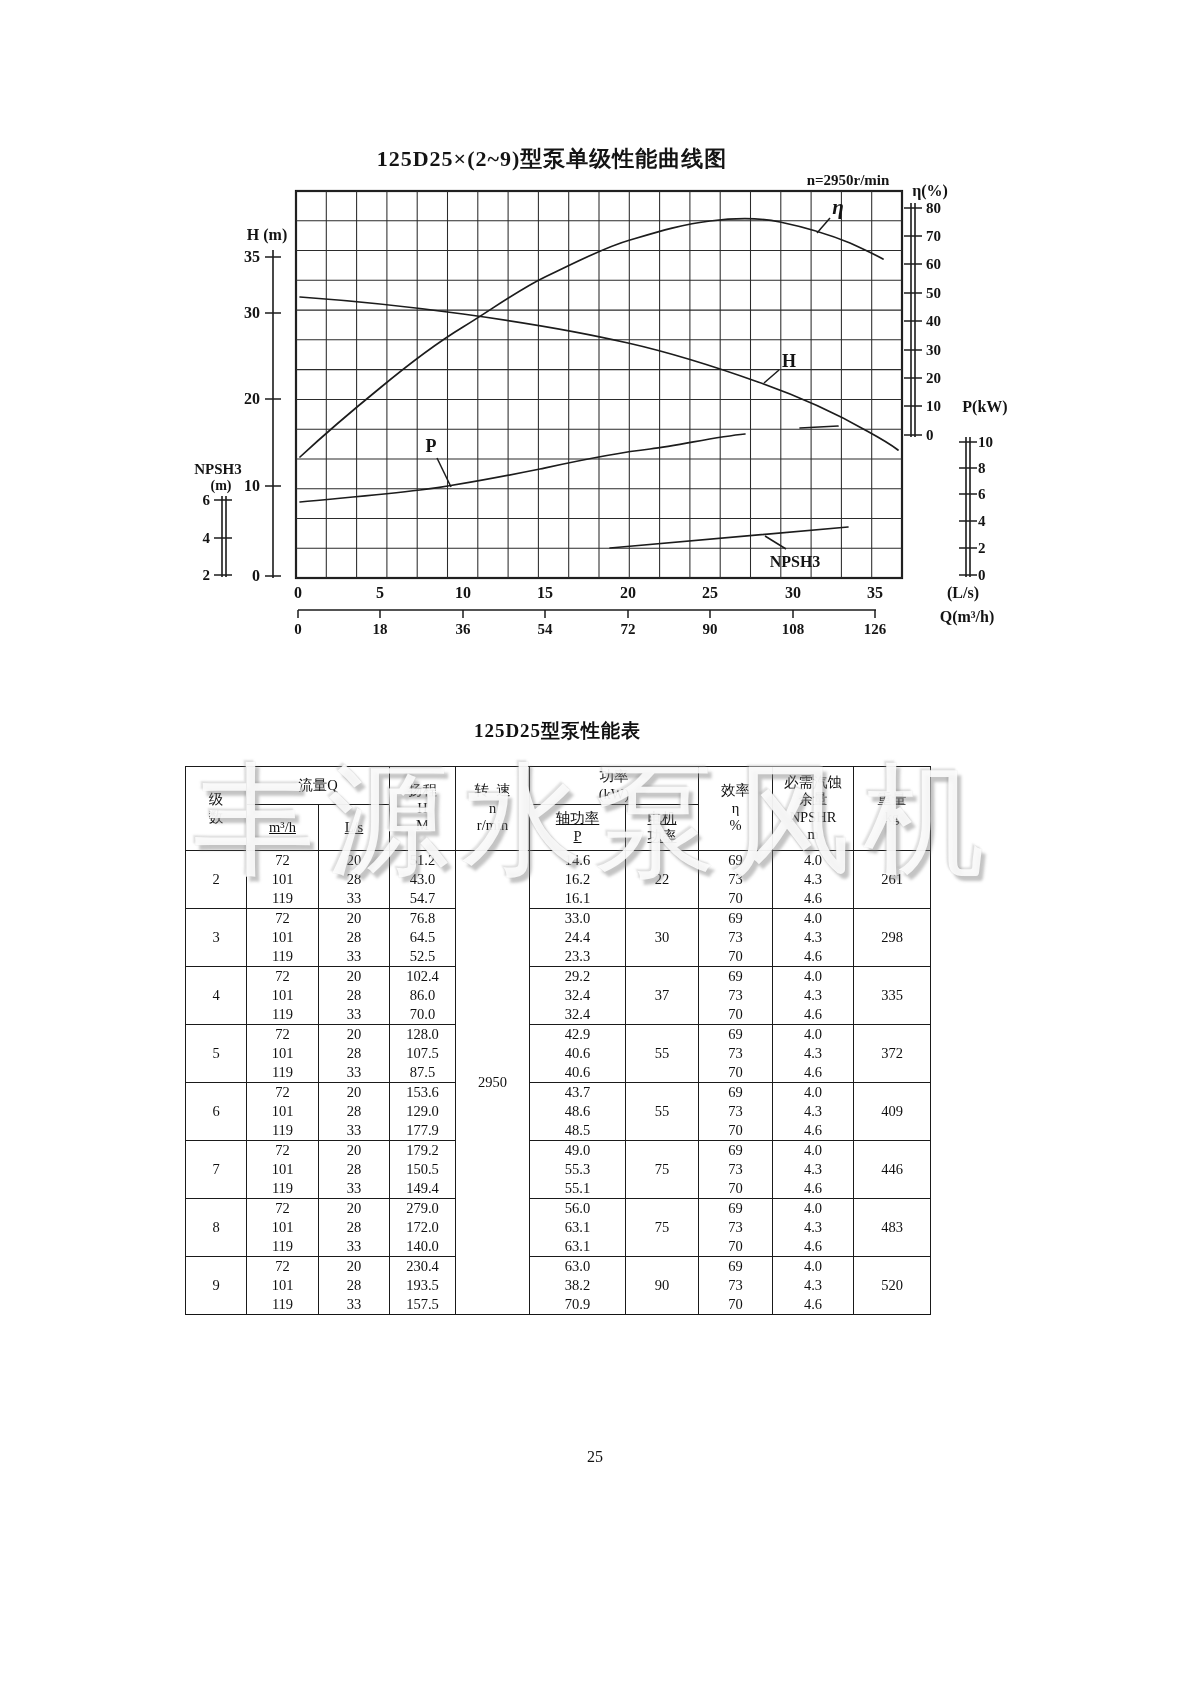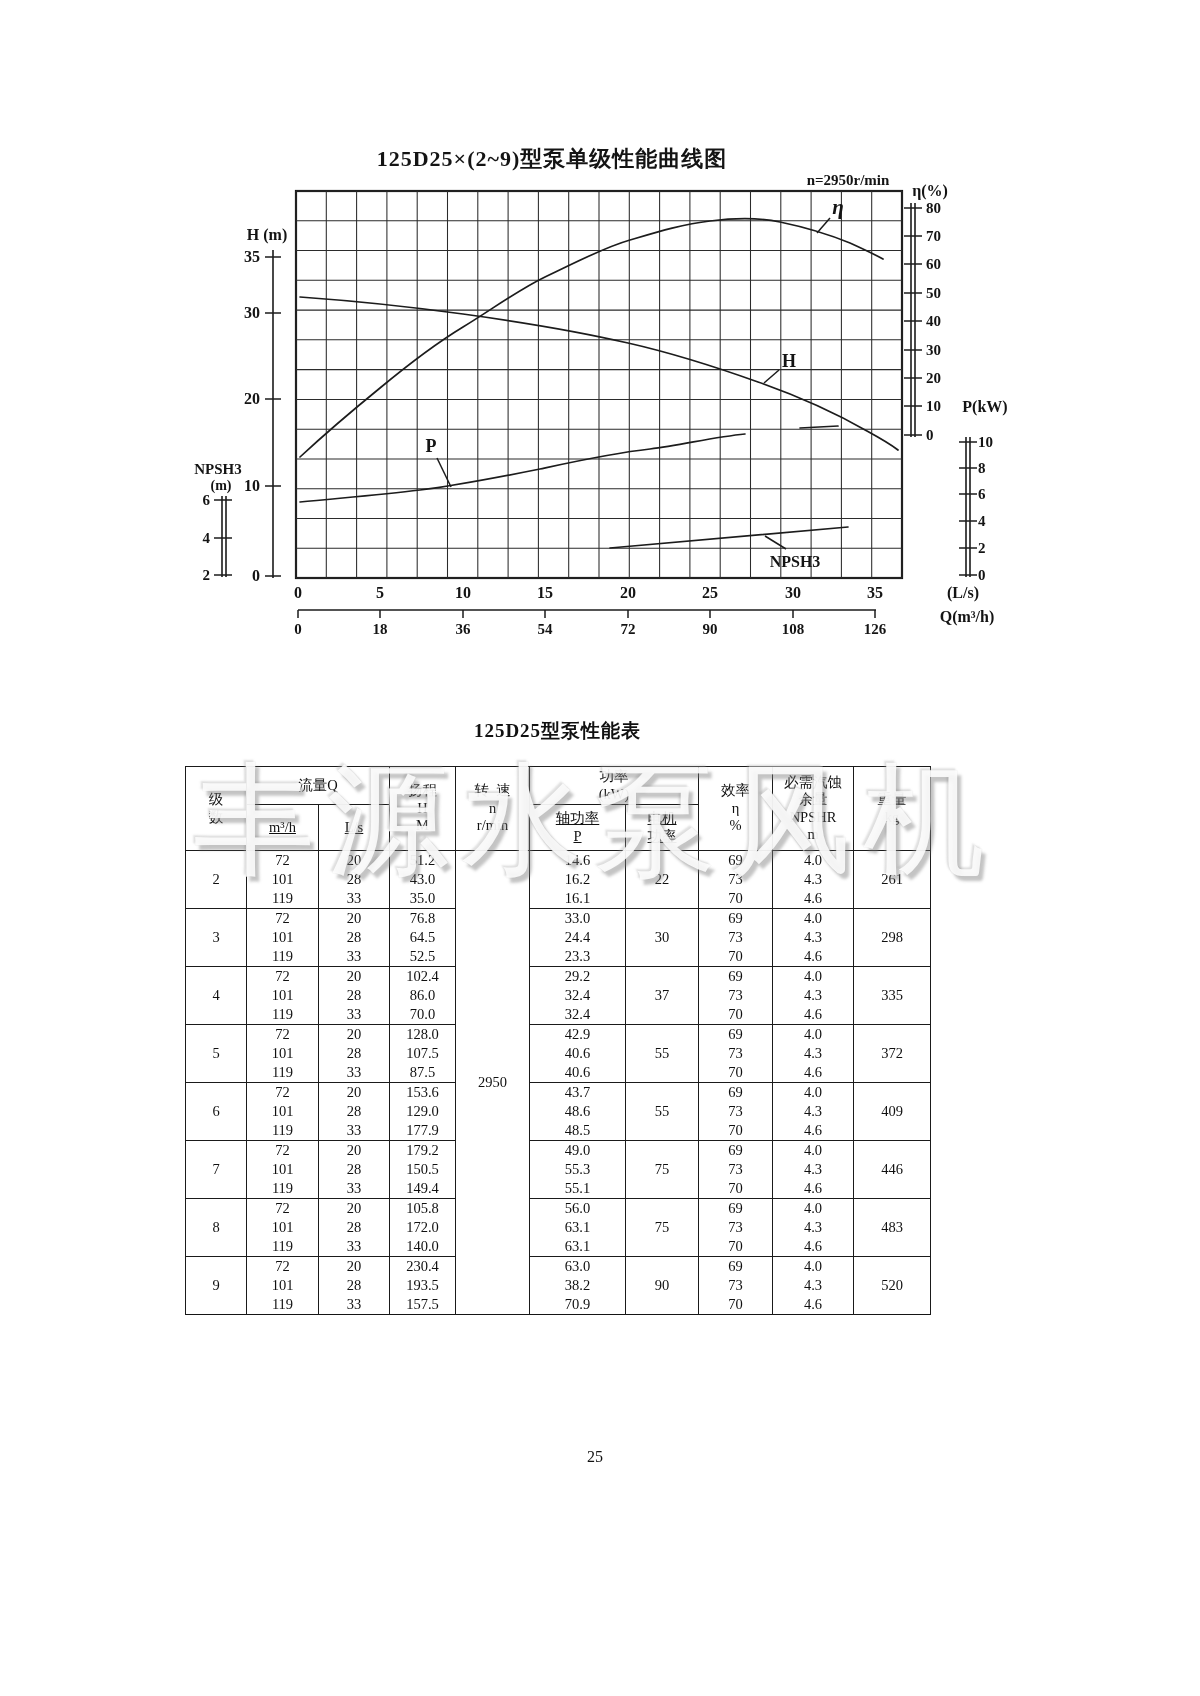--- a/index.html
+++ b/index.html
@@ -181,21 +181,21 @@
           <td>101</td>
           <td>28</td>
           <td>43.0</td>
           <td>16.2</td>
           <td>73</td>
           <td>4.3</td>
         </tr>
         <tr>
           <td>119</td>
           <td>33</td>
-          <td>35.0</td>
+          <td>54.7</td>
           <td>16.1</td>
           <td>70</td>
           <td>4.6</td>
         </tr>
         <tr>
           <td class="gs" rowspan="3">3</td>
           <td class="gs">72</td>
           <td class="gs">20</td>
           <td class="gs">76.8</td>
           <td class="gs">33.0</td>
@@ -325,21 +325,21 @@
           <td>33</td>
           <td>149.4</td>
           <td>55.1</td>
           <td>70</td>
           <td>4.6</td>
         </tr>
         <tr>
           <td class="gs" rowspan="3">8</td>
           <td class="gs">72</td>
           <td class="gs">20</td>
-          <td class="gs">105.8</td>
+          <td class="gs">279.0</td>
           <td class="gs">56.0</td>
           <td class="gs" rowspan="3">75</td>
           <td class="gs">69</td>
           <td class="gs">4.0</td>
           <td class="gs" rowspan="3">483</td>
         </tr>
         <tr>
           <td>101</td>
           <td>28</td>
           <td>172.0</td>

